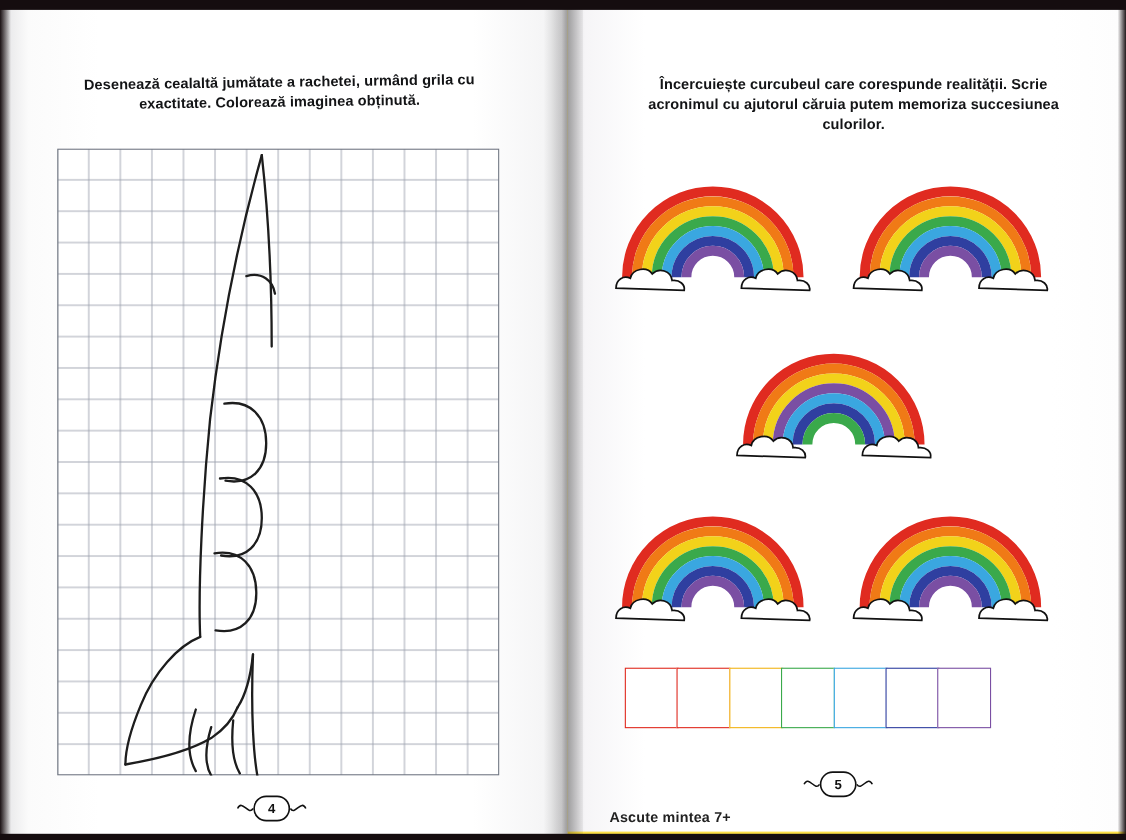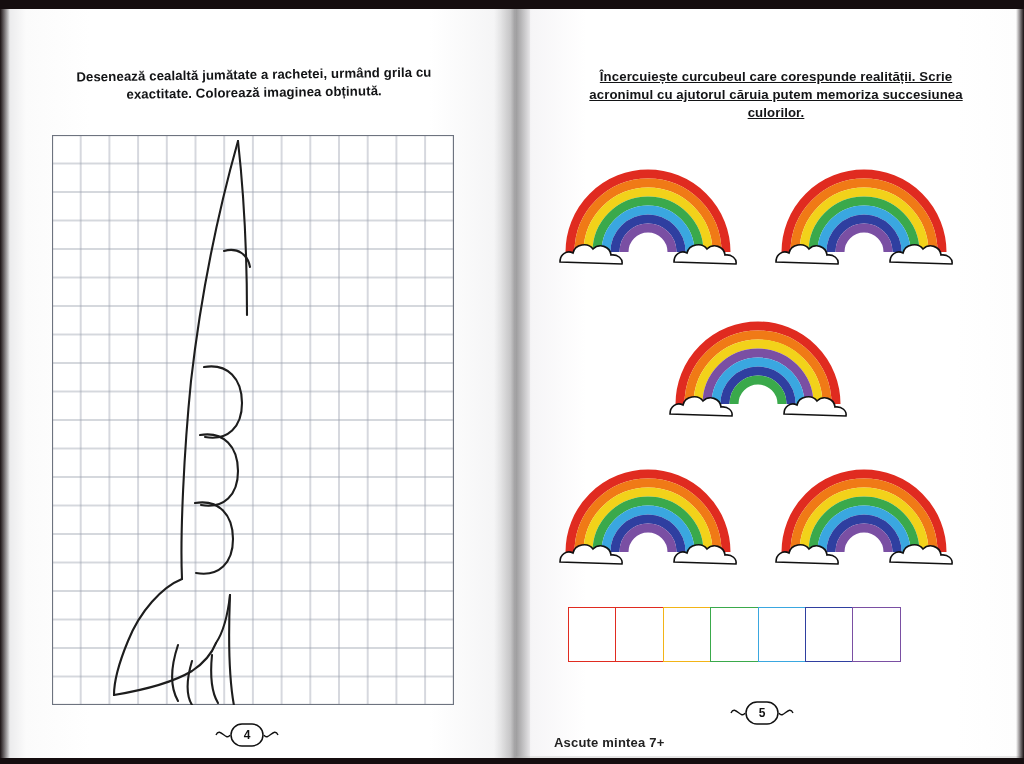--- a/index.html
+++ b/index.html
@@ -9,21 +9,21 @@
   }
   body {
     width: 1024px;
     height: 764px;
     overflow: hidden;
     font-family: "Liberation Sans", sans-serif;
   }
   .book {
     position: absolute;
     inset: 0;
-    background: #e5e5e5;
+    background: #fde047;
   }
   
   .page {
     position: absolute;
     background: #ffffff;
     overflow: hidden;
   }
   .page-left {
     left: 0px;
     top: 8px;
@@ -81,21 +81,20 @@
     letter-spacing: .1px;
   }
   .instr-left {
     left: 44px; top: 58px; width: 420px;
     font-size: 13.2px;
     transform: rotate(-0.8deg);
   }
   .instr-right {
     left: 60px; top: 68px; width: 400px;
     font-size: 13.2px;
-    text-decoration: underline;
   }
 
   
   .grid-wrap {
     position: absolute;
     left: 52px;
     top: 127px;
     width: 402px;
     height: 570px;
   }

